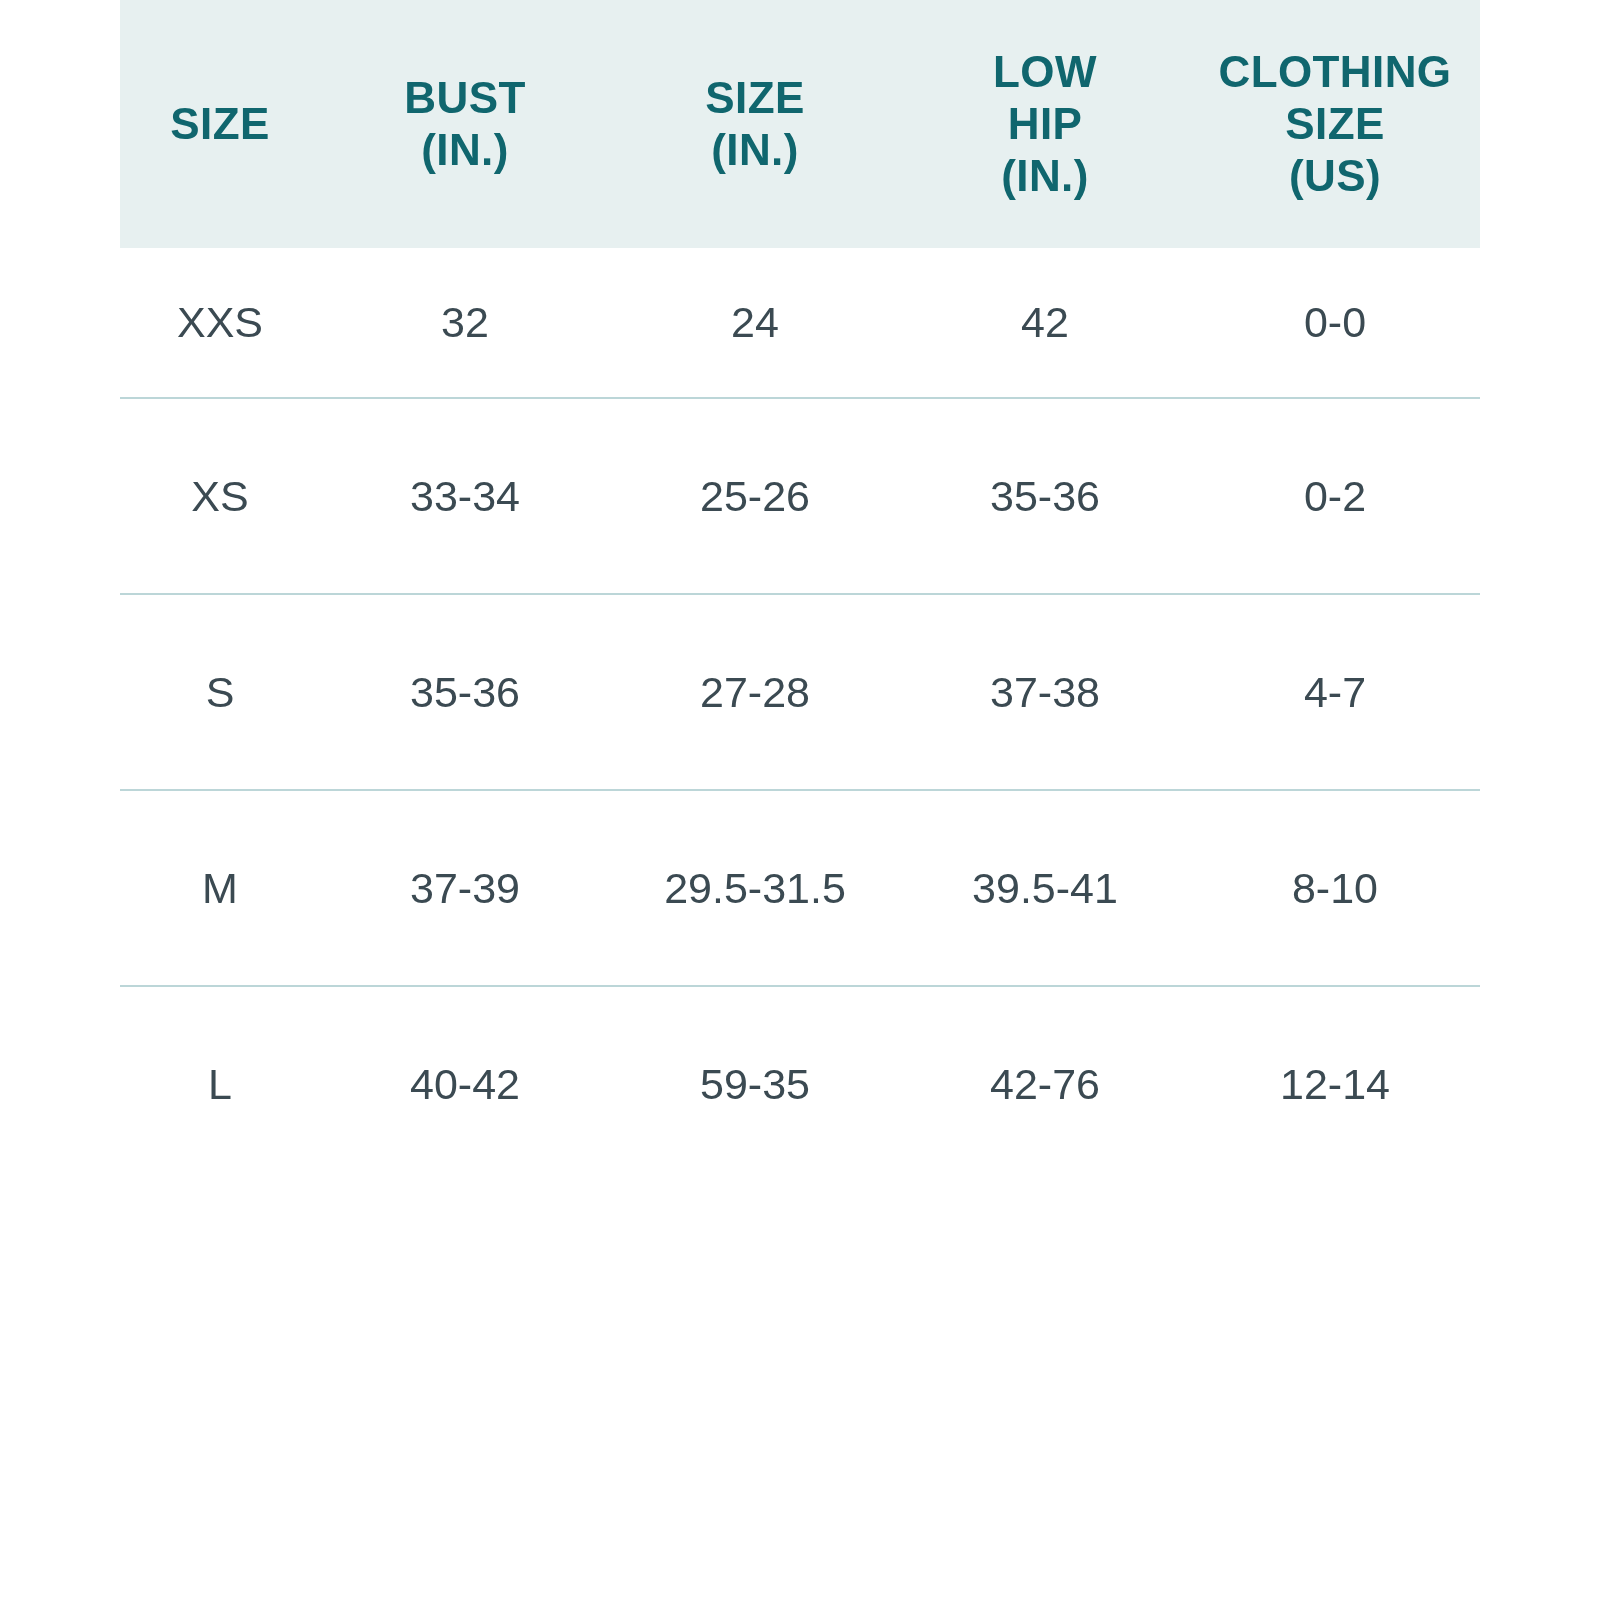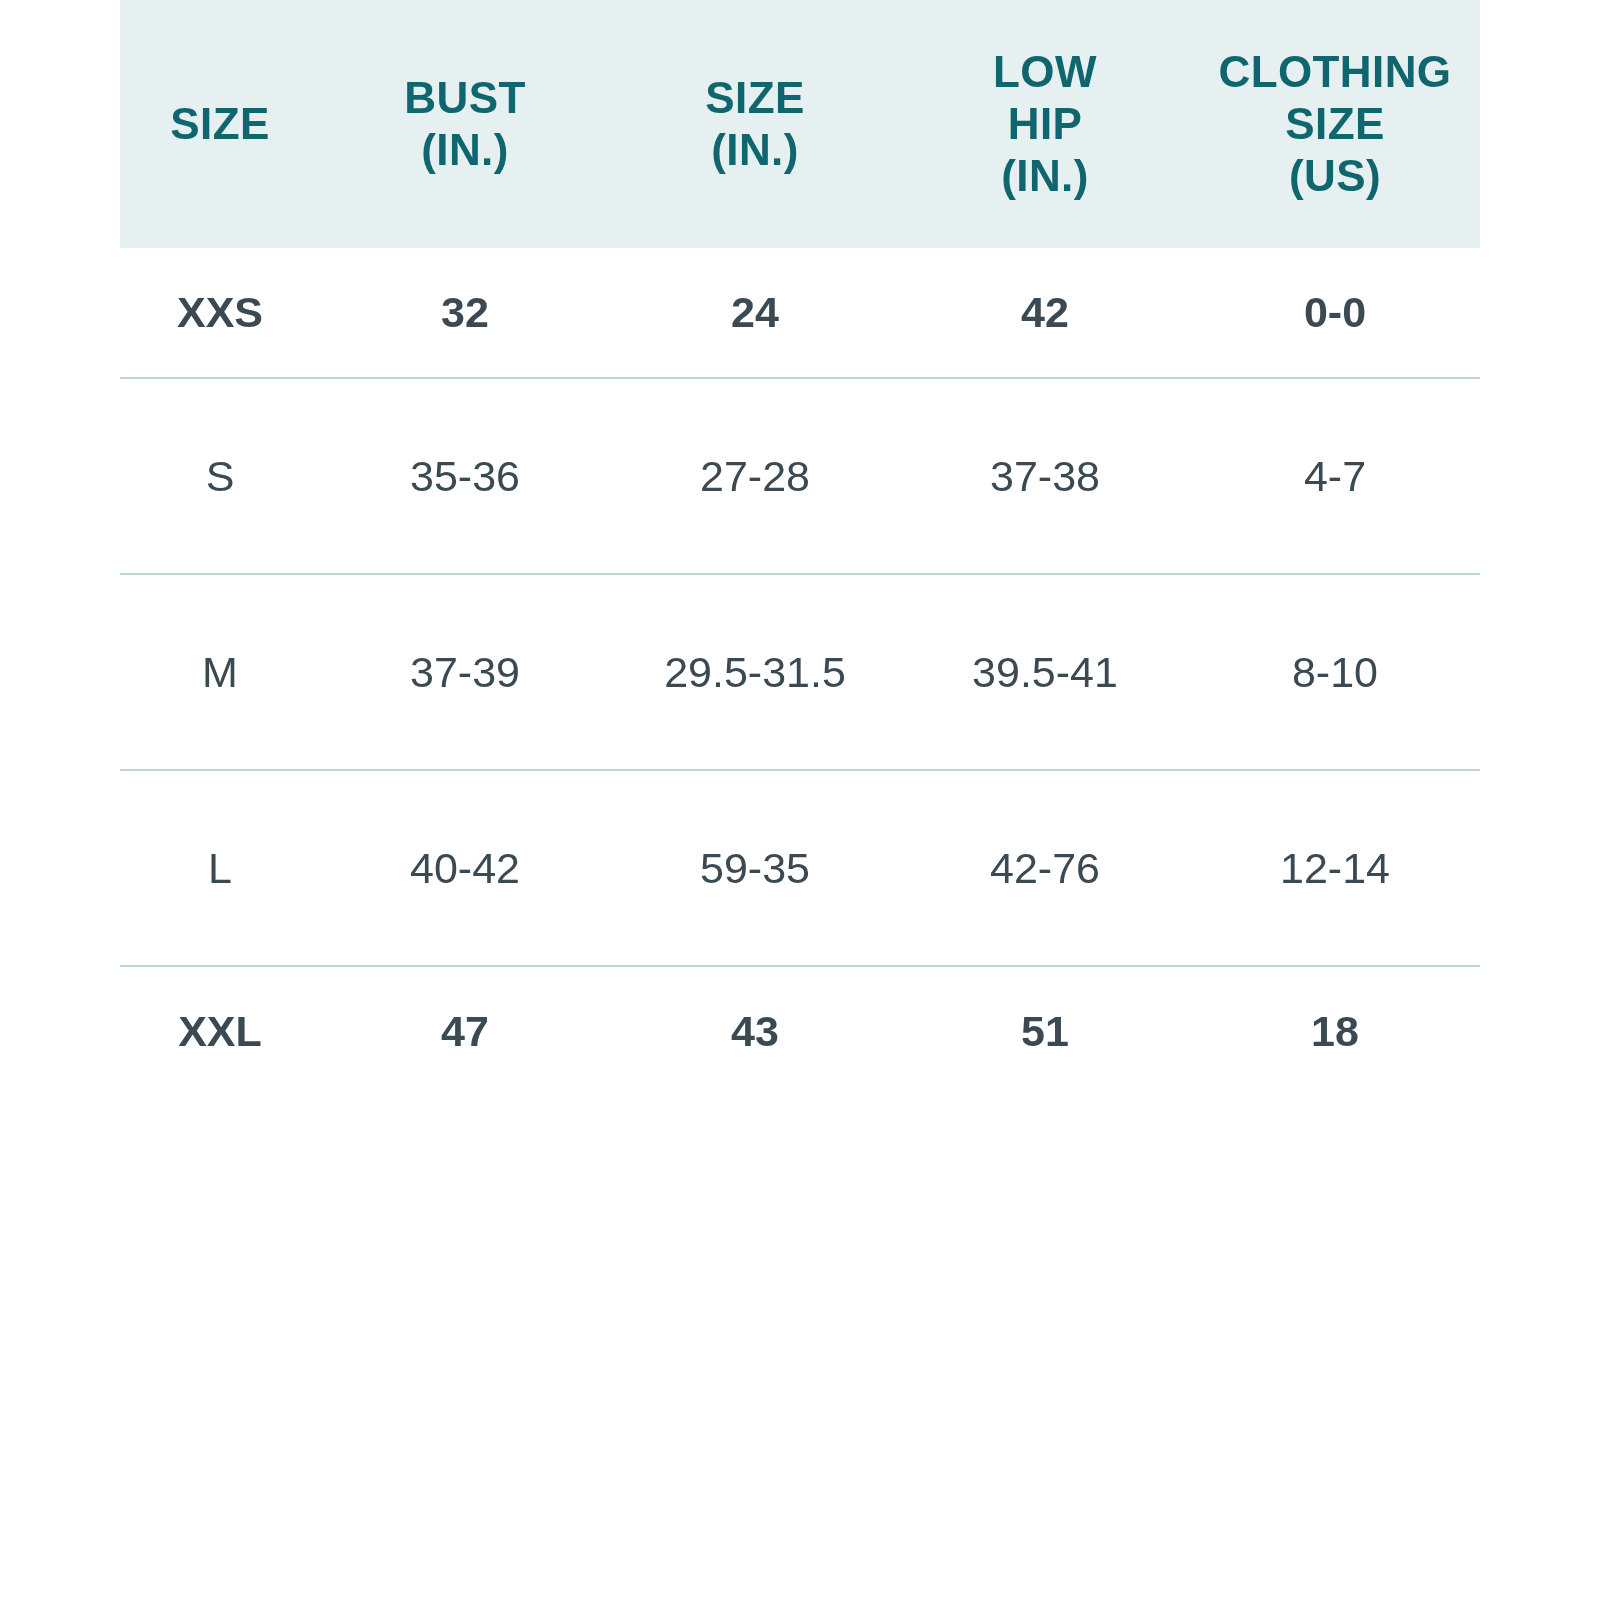--- a/index.html
+++ b/index.html
@@ -51,21 +51,21 @@
     color: #3b4a52;
     font-size: 43px;
     text-align: center;
     vertical-align: middle;
     line-height: 1.45;
     border-bottom: 2px solid #bcd6d8;
     padding: 10px 6px;
     box-sizing: border-box;
   }
   tbody tr.tall td { height: 196px; }
-  tbody tr.short td { height: 130px; font-weight: bold; }
+  tbody tr.short td { height: 150px; }
   tbody tr:last-child td { border-bottom: none; }
   .hdr-line { display: block; }
 </style>
 </head>
 <body>
 
 <div class="page">
   <table class="size-table">
     <colgroup>
       <col class="c0">
@@ -101,42 +101,42 @@
     </thead>
     <tbody>
       <tr class="short">
         <td>XXS</td>
         <td>32</td>
         <td>24</td>
         <td>42</td>
         <td>0-0</td>
       </tr>
       <tr class="tall">
+        <td>XS</td>
+        <td>33-34</td>
+        <td>25-26</td>
+        <td>35-36</td>
+        <td>0-2</td>
+      </tr>
+      <tr class="tall">
         <td>S</td>
         <td>35-36</td>
         <td>27-28</td>
         <td>37-38</td>
         <td>4-7</td>
       </tr>
       <tr class="tall">
         <td>M</td>
         <td>37-39</td>
         <td>29.5-31.5</td>
         <td>39.5-41</td>
         <td>8-10</td>
       </tr>
       <tr class="tall">
         <td>L</td>
         <td>40-42</td>
         <td>59-35</td>
         <td>42-76</td>
         <td>12-14</td>
       </tr>
-      <tr class="short">
-        <td>XXL</td>
-        <td>47</td>
-        <td>43</td>
-        <td>51</td>
-        <td>18</td>
-      </tr>
     </tbody>
   </table>
 </div>
 
 </body></html>

